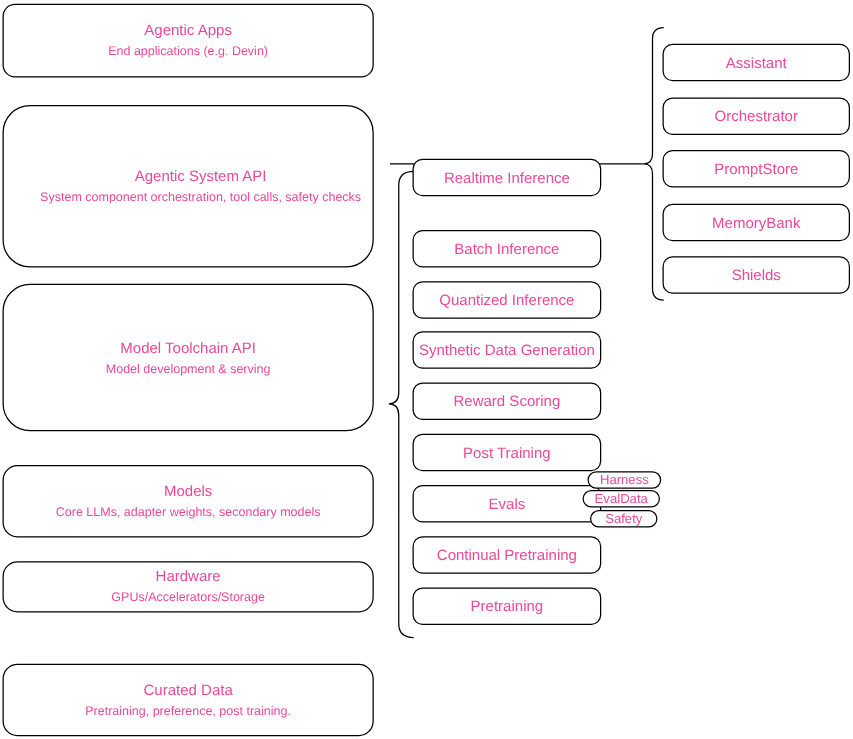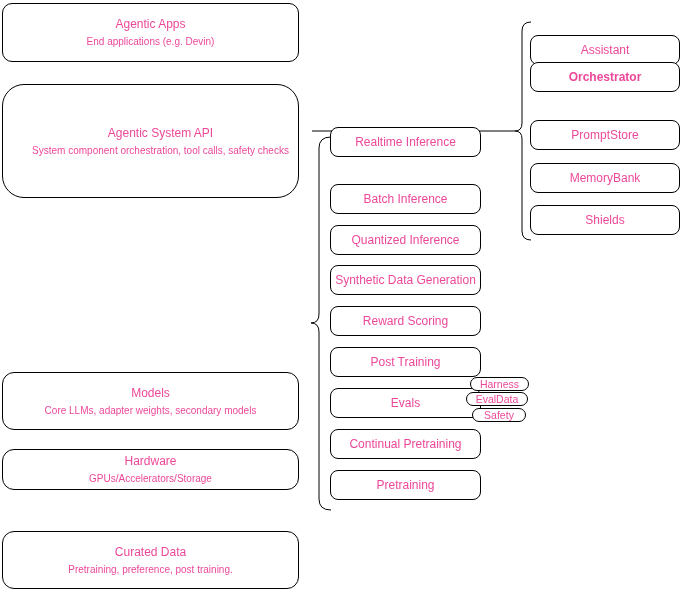--- a/index.html
+++ b/index.html
@@ -61,25 +61,29 @@
     <path d="M312 131 L515 131" stroke="#000" stroke-width="1" fill="none"></path>
     <path d="M331 137 Q319 137 319 148 L319 314 Q319 323 311 323 Q319 323 319 332 L319 499 Q319 510 331 510" stroke="#000" stroke-width="1" fill="none"></path>
     <path d="M531 22 Q522 22 522 31 L522 123 Q522 131 515 131 Q522 131 522 139 L522 231 Q522 240 531 240" stroke="#000" stroke-width="1" fill="none"></path>
   </svg>
 
   <div class="node stack-node r10" style="top:3px;height:59px;">
     <div class="box-title">Agentic Apps</div>
     <div class="box-sub">End applications (e.g. Devin)</div>
   </div>
 
-  <div class="node stack-node r22" style="top:84px;height:114px;padding-left:20px;">
+  <div class="node stack-node r22" style="top:84px;height:130px;padding-left:20px;">
     <div class="box-title">Agentic System API</div>
     <div class="box-sub">System component orchestration, tool calls, safety checks</div>
   </div>
 
+  <div class="node stack-node r22" style="top:227px;height:118px;">
+    <div class="box-title">Model Toolchain API</div>
+    <div class="box-sub">Model development &amp; serving</div>
+  </div>
 
   <div class="node stack-node r12" style="top:372px;height:58px;">
     <div class="box-title">Models</div>
     <div class="box-sub">Core LLMs, adapter weights, secondary models</div>
   </div>
 
   <div class="node stack-node r12" style="top:449px;height:41px;">
     <div class="box-title">Hardware</div>
     <div class="box-sub">GPUs/Accelerators/Storage</div>
   </div>
@@ -123,21 +127,21 @@
   <div class="pill" style="left:466px;top:392px;width:62px;">
     <span>EvalData</span>
   </div>
   <div class="pill" style="left:472px;top:408px;width:54px;">
     <span>Safety</span>
   </div>
 
   <div class="node right-node r8" style="top:35px;">
     <span>Assistant</span>
   </div>
-  <div class="node right-node r8" style="top:62px;font-weight:bold;">
+  <div class="node right-node r8" style="top:78px;">
     <span>Orchestrator</span>
   </div>
   <div class="node right-node r8" style="top:120px;">
     <span>PromptStore</span>
   </div>
   <div class="node right-node r8" style="top:205px;">
     <span>Shields</span>
   </div>
   <div class="node right-node r8" style="top:163px;">
     <span>MemoryBank</span>

